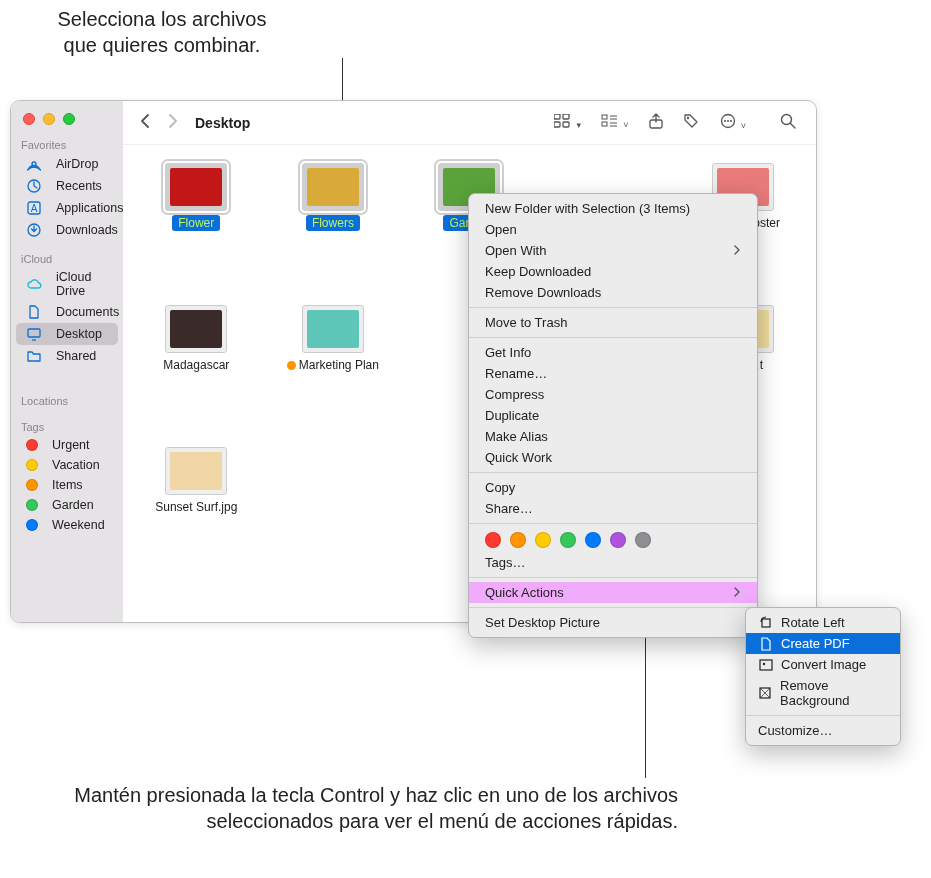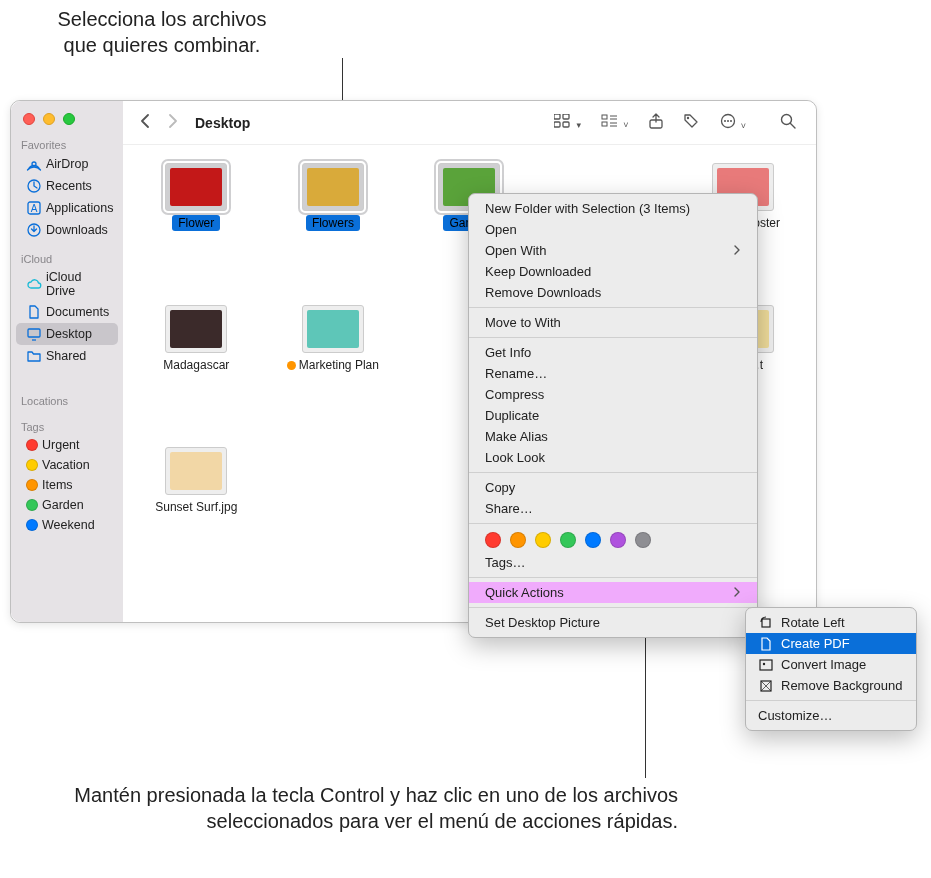--- a/index.html
+++ b/index.html
@@ -82,21 +82,21 @@
 .tl-green { background: #28c840; border: 0.5px solid #1aab29; }
 .sidebar-section-title {
   color: #88868a;
   font-size: 11px;
   padding: 4px 10px 2px 10px;
   font-weight: 500;
 }
 .sidebar-item {
   display: flex;
   align-items: center;
-  gap: 4px;
+  gap: 14px;
   padding: 3px 8px 3px 10px;
   border-radius: 5px;
   margin: 0 5px;
   cursor: default;
 }
 .sidebar-item.selected { background: #c9c6cb; }
 .sidebar-icon {
   width: 16px; height: 16px;
   display: inline-flex; align-items: center; justify-content: center;
   color: #0a6fd9;
@@ -166,21 +166,21 @@
   background: #cfcfd1;
 }
 .file-label {
   font-size: 12px;
   padding: 1px 6px;
   border-radius: 3px;
   max-width: 120px;
 }
 .file-item.selected .file-label {
   background: #0a6fd9;
-  color: #000000;
+  color: #bef264;
 }
 .tag-indicator {
   width: 9px; height: 9px; border-radius: 50%;
   display: inline-block;
   margin-right: 3px;
   vertical-align: middle;
 }
 .context-menu {
   position: absolute;
   left: 468px;
@@ -210,21 +210,21 @@
   padding: 4px 16px;
 }
 .tag-circle {
   width: 16px; height: 16px; border-radius: 50%;
   border: 0.5px solid rgba(0,0,0,0.15);
 }
 .submenu {
   position: absolute;
   left: 745px;
   top: 607px;
-  width: 172px;
+  width: 156px;
   background: #ececec;
   border: 1px solid #b5b5b5;
   border-radius: 7px;
   box-shadow: 0 8px 24px rgba(0,0,0,0.25);
   padding: 4px 0;
   font-size: 13px;
   z-index: 20;
 }
 .submenu .menu-item { padding: 3px 12px; gap: 8px; justify-content: flex-start; }
 .submenu .menu-item.highlighted {
@@ -505,40 +505,40 @@
         </svg></span>
     </div>
     <div class="menu-item">
       <span>Keep Downloaded</span>
     </div>
     <div class="menu-item">
       <span>Remove Downloads</span>
     </div>
     <div class="menu-sep"></div>
     <div class="menu-item">
-      <span>Move to With</span>
+      <span>Move to Trash</span>
     </div>
     <div class="menu-sep"></div>
     <div class="menu-item">
       <span>Get Info</span>
     </div>
     <div class="menu-item">
       <span>Rename…</span>
     </div>
     <div class="menu-item">
       <span>Compress</span>
     </div>
     <div class="menu-item">
       <span>Duplicate</span>
     </div>
     <div class="menu-item">
       <span>Make Alias</span>
     </div>
     <div class="menu-item">
-      <span>Look Look</span>
+      <span>Quick Work</span>
     </div>
     <div class="menu-sep"></div>
     <div class="menu-item">
       <span>Copy</span>
     </div>
     <div class="menu-item">
       <span>Share…</span>
     </div>
     <div class="menu-sep"></div>
     <div class="tag-row">

